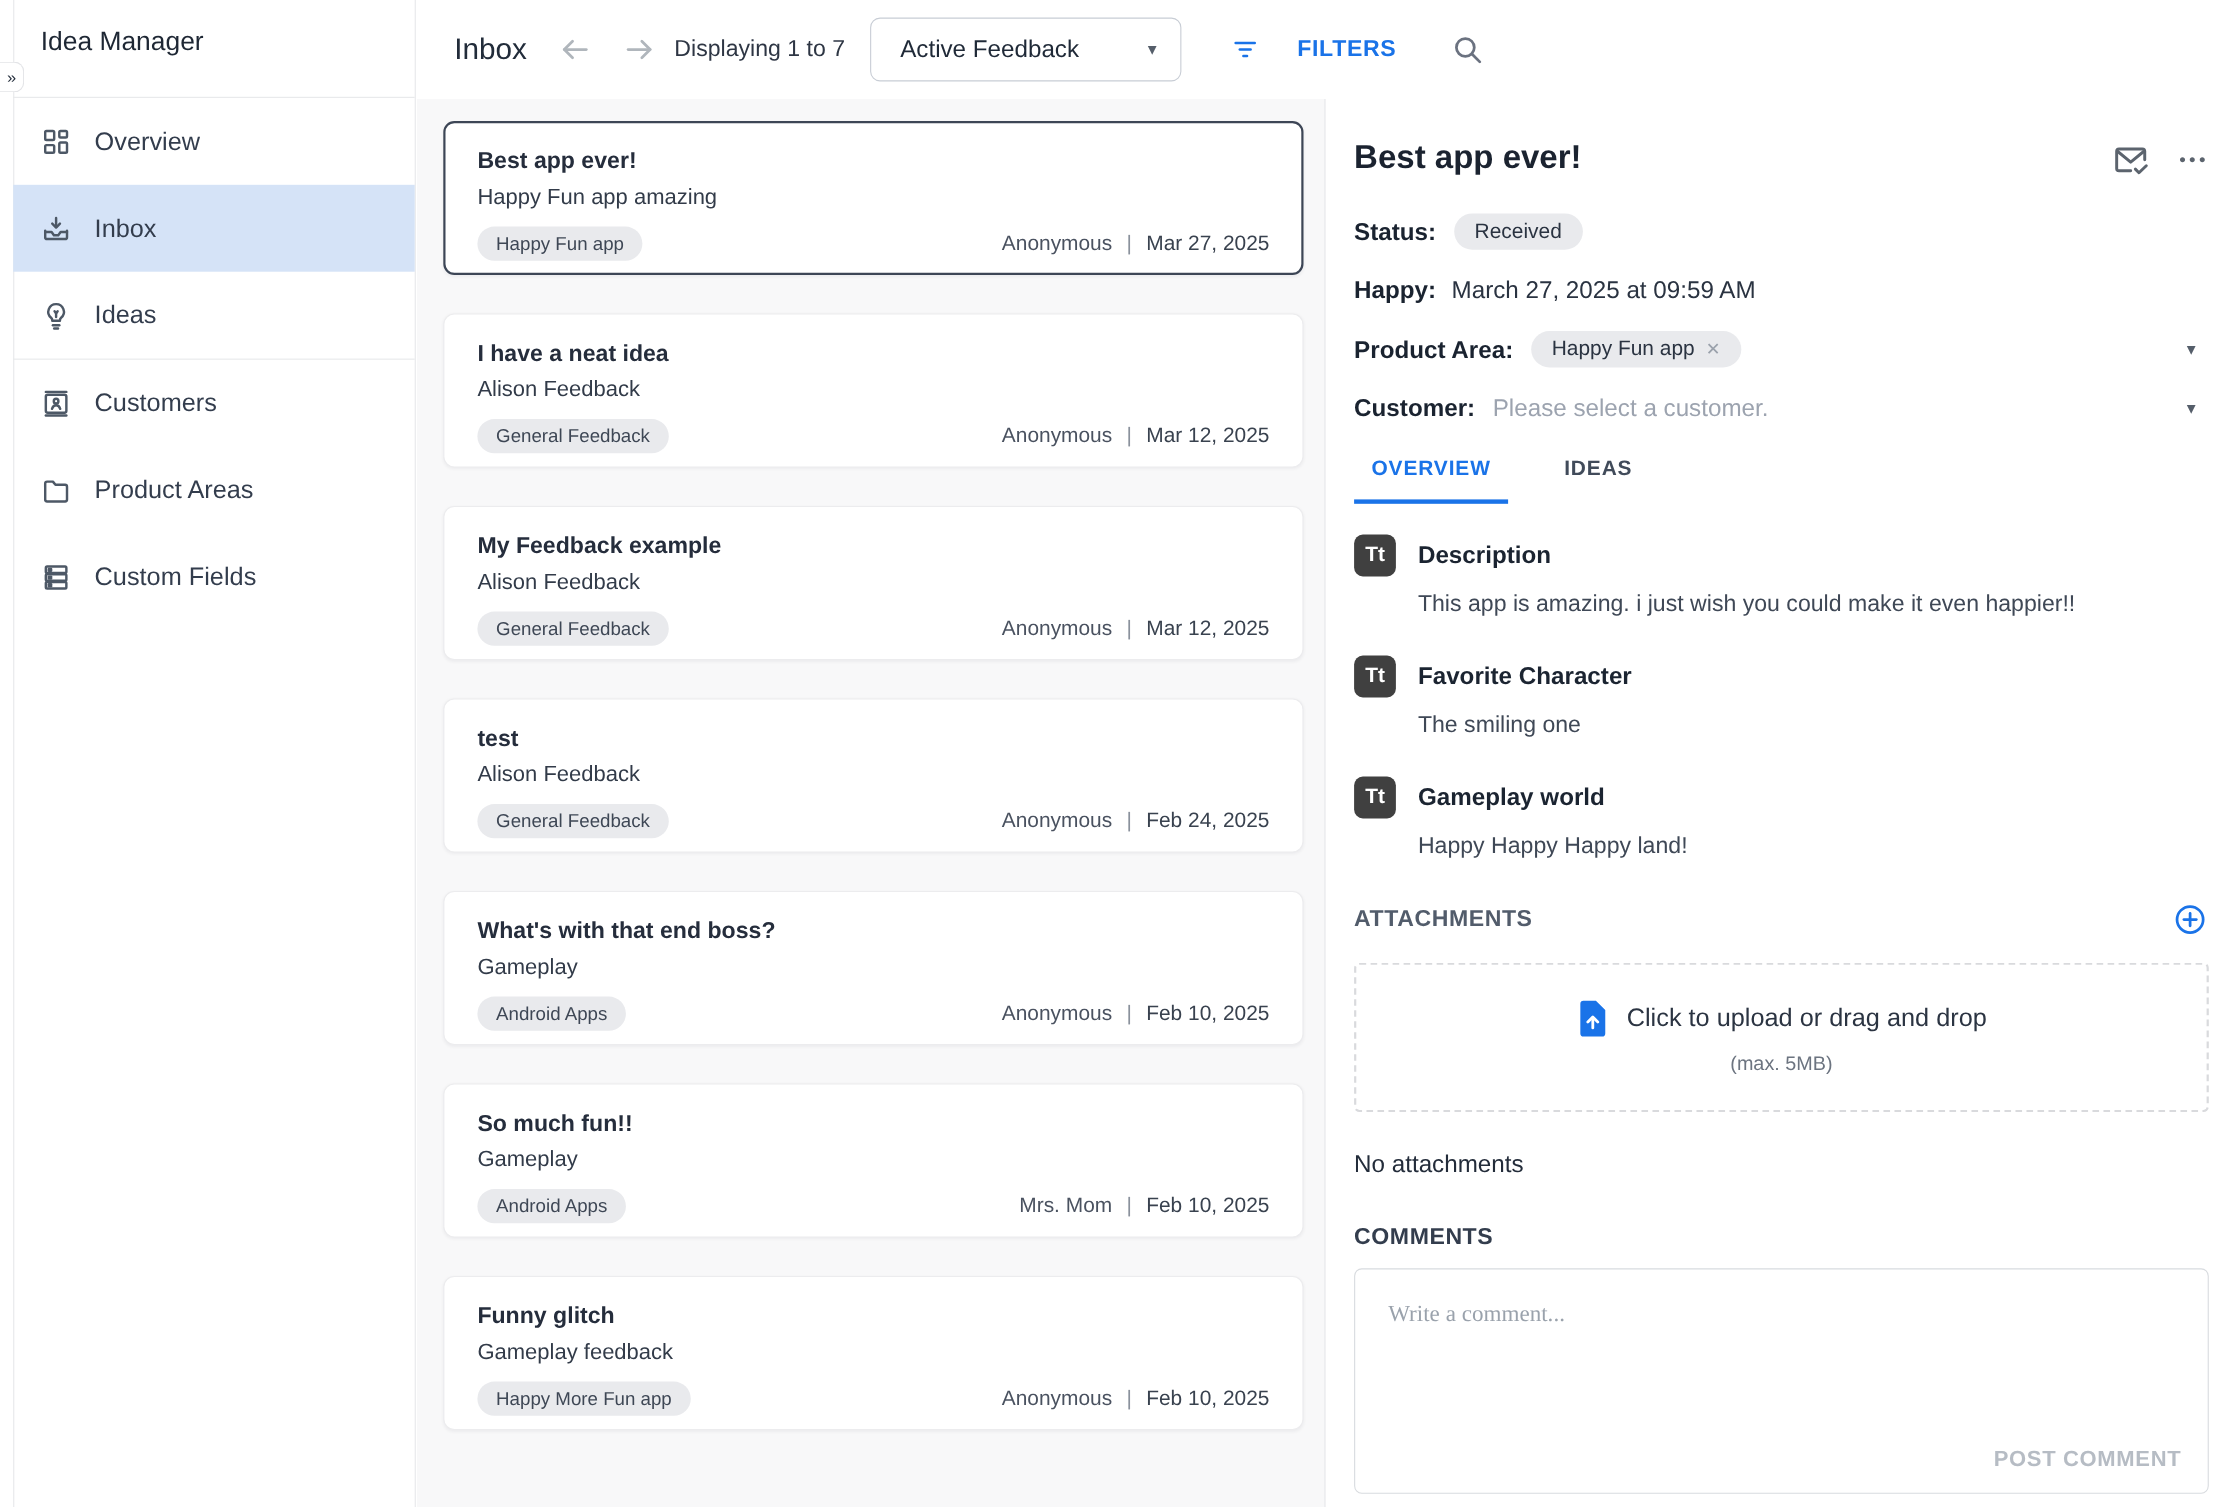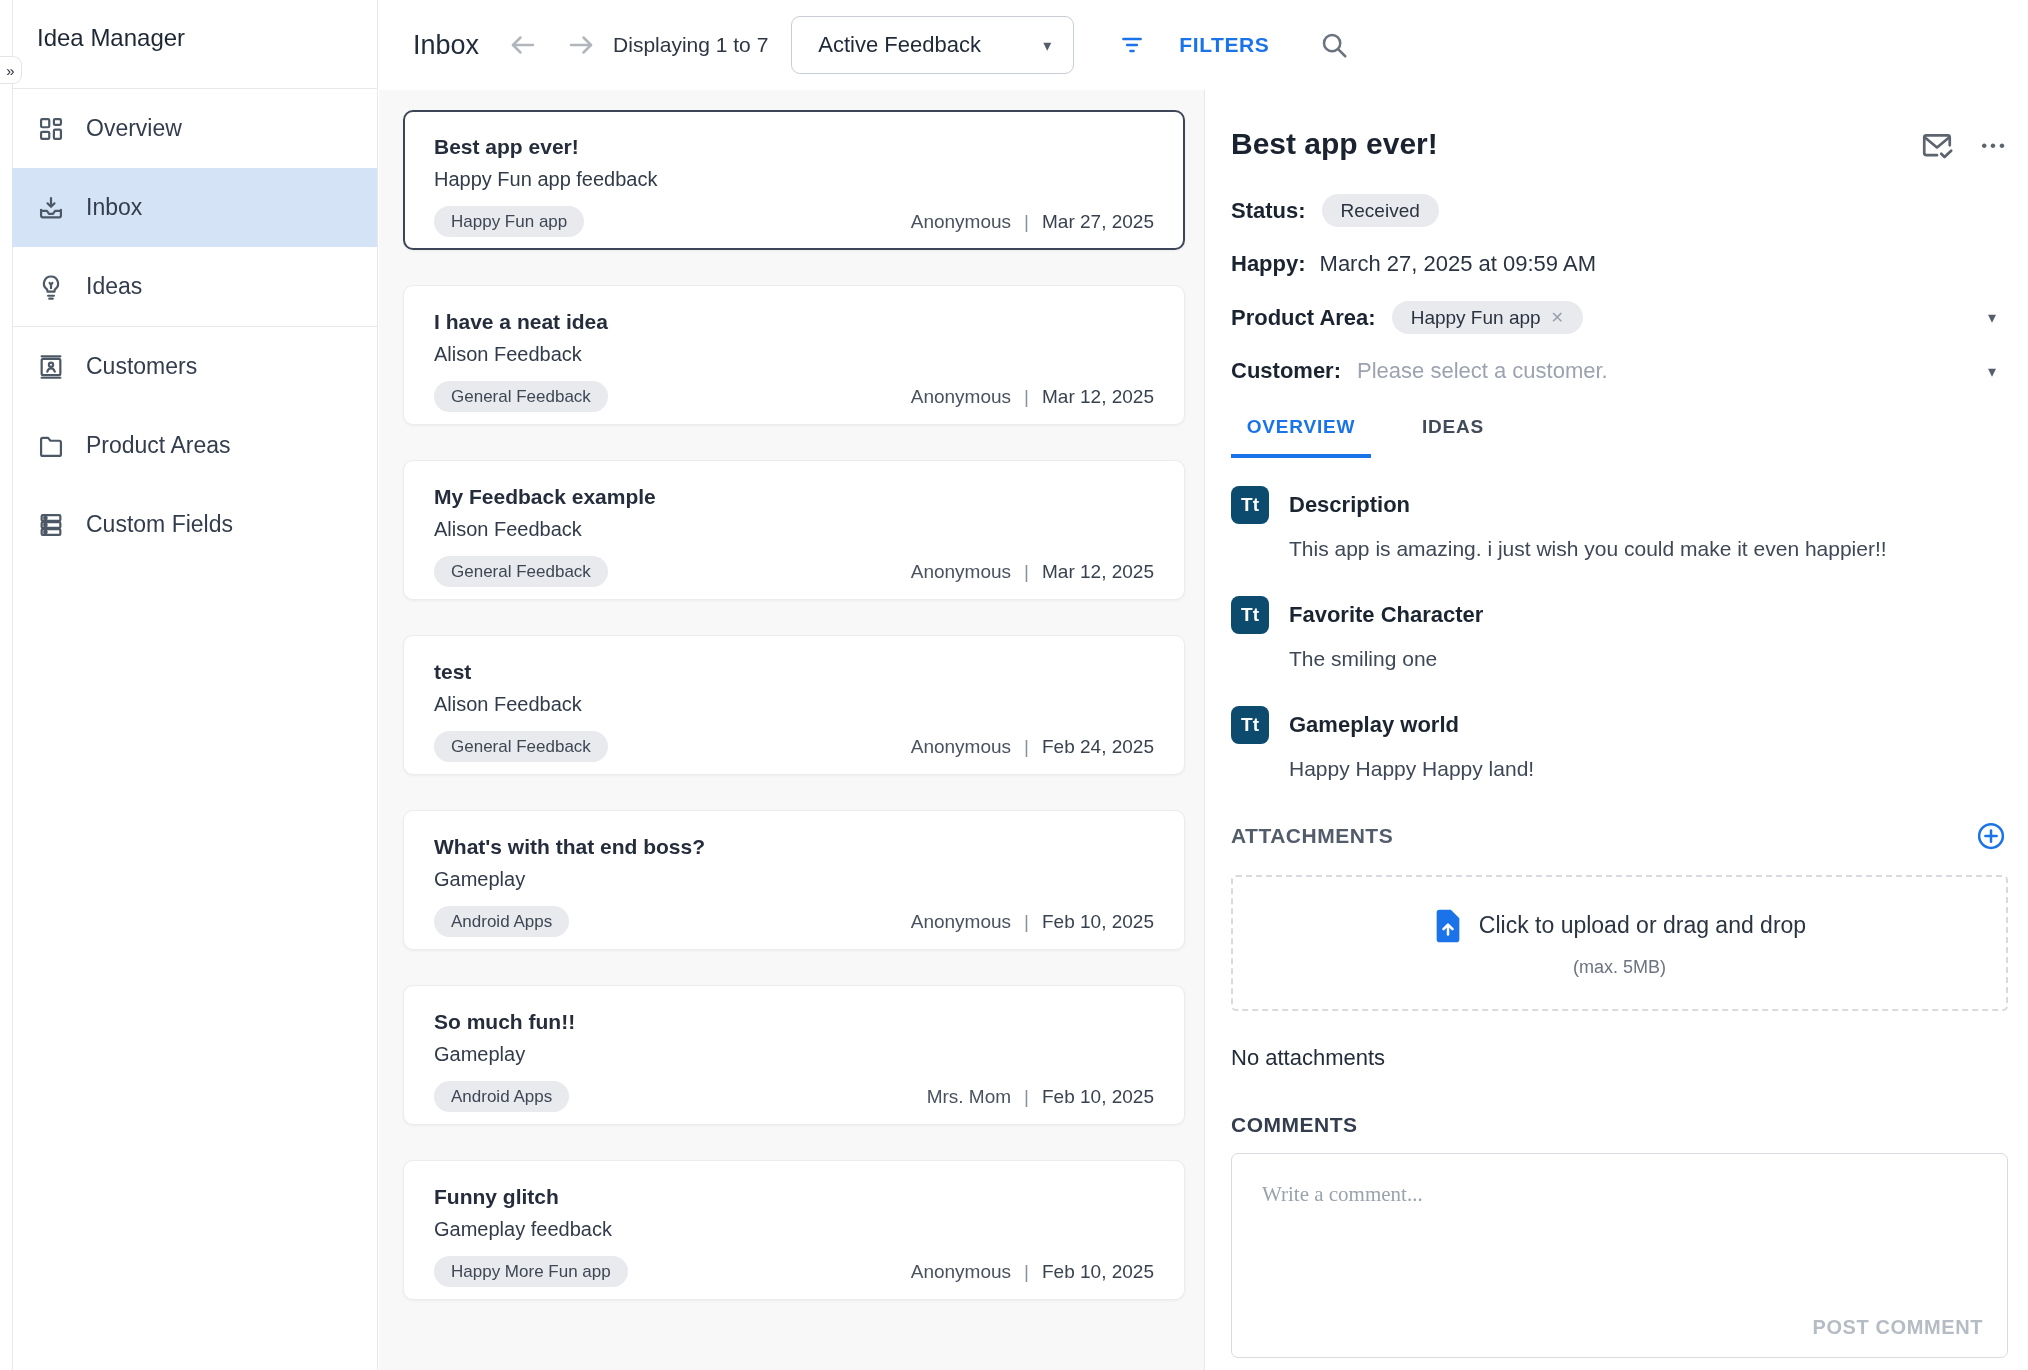--- a/index.html
+++ b/index.html
@@ -73,21 +73,21 @@
   .row-caret { position:absolute; right:12px; font-size:16px; color:#555e6a; cursor:pointer; }
   .tabs { display:flex; margin-top:20px; }
   .tab { font-size:19px; font-weight:700; letter-spacing:0.8px; color:#414b5a;
          padding:12px 0 16px 0; text-align:center; cursor:pointer; }
   .tab.active { color:#1a73e8; border-bottom:4px solid #1a73e8; }
   .tab-1 { width:140px; }
   .tab-2 { width:100px; margin-left:32px; }
   .fields { margin-top:28px; }
   .field { margin-bottom:35px; }
   .f-head { display:flex; align-items:center; }
-  .f-icon { width:38px; height:38px; border-radius:8px; background:#0c4a6e; color:#fff;
+  .f-icon { width:38px; height:38px; border-radius:8px; background:#404040; color:#fff;
             font-size:19px; font-weight:700; display:flex; align-items:center; justify-content:center; }
   .f-label { margin-left:20px; font-size:22px; font-weight:700; color:#1b2431; }
   .f-value { margin-left:58px; margin-top:13px; font-size:21px; color:#3f4856; }
   .section-head { display:flex; align-items:center; margin-top:38px; }
   .section-title { font-size:21px; font-weight:700; letter-spacing:0.5px; color:#525c6b; }
   .add-btn { margin-left:auto; width:34px; height:34px; display:flex; align-items:center; justify-content:center; cursor:pointer; }
   .upload-box { margin-top:22px; height:136px; border:2px dashed #d9dadd; border-radius:5px;
                 display:flex; flex-direction:column; align-items:center; justify-content:center; cursor:pointer; background:#fff; }
   .upload-line { display:flex; align-items:center; }
   .upload-text { margin-left:16px; font-size:23px; color:#2b3442; }
@@ -207,21 +207,21 @@
         <circle cx="10.5" cy="10.5" r="6.5"></circle>
           <path d="M15.5 15.5L21 21"></path>
       </svg>
     </div>
   </div>
 
   <div class="list-col">
 
     <div class="card selected" style="top:20px">
       <div class="c-title">Best app ever!</div>
-      <div class="c-sub">Happy Fun app feedback</div>
+      <div class="c-sub">Happy Fun app amazing</div>
       <div class="c-row">
         <span class="chip">Happy Fun app</span>
         <span class="c-meta">
           <span>Anonymous</span>
           <span class="c-sep">|</span>
           <span class="c-date">Mar 27, 2025</span>
         </span>
       </div>
     </div>
 

